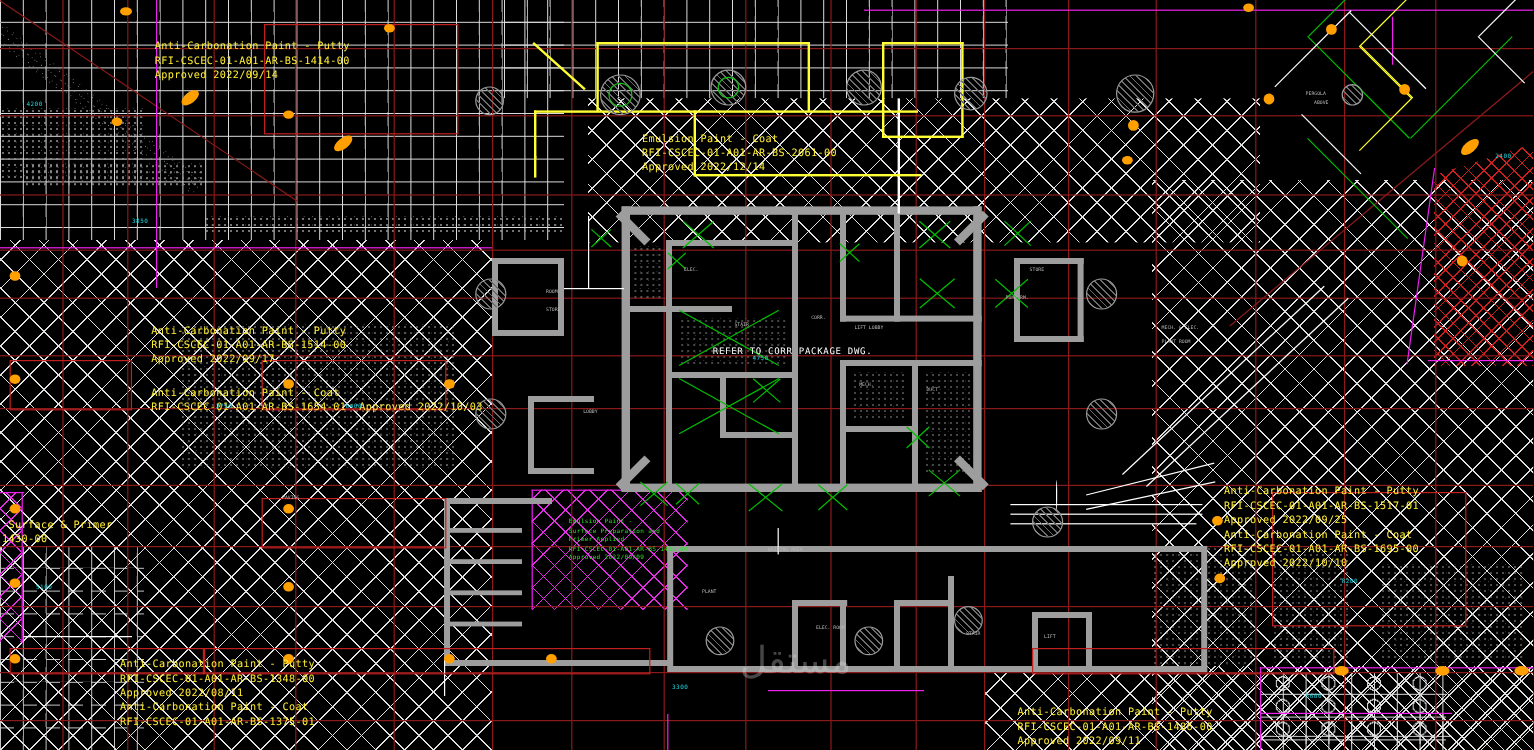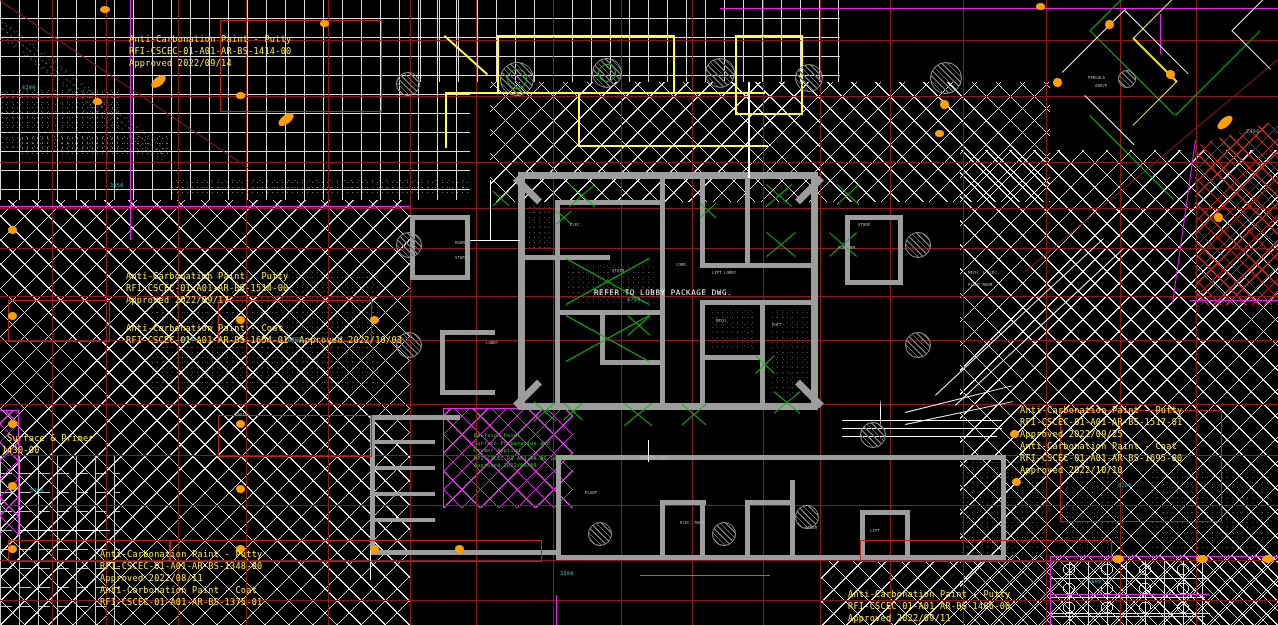--- a/index.html
+++ b/index.html
@@ -441,47 +441,51 @@
 
   <div class="note y" style="left:-20px;top:432px;font-size:8.5px;">nt - Surface &amp; Primer
 -BS-1430-00</div>
 
   <div class="note y" style="left:100px;top:548px;font-size:8.5px;">Anti-Carbonation Paint - Putty
 RFI-CSCEC-01-A01-AR-BS-1348-00
 Approved 2022/08/11
 Anti-Carbonation Paint - Coat
 RFI-CSCEC-01-A01-AR-BS-1375-01</div>
 
+  <div class="note y" style="left:535px;top:110px;font-size:8.5px;">Emulsion Paint - Coat
+RFI-CSCEC-01-A01-AR-BS-2061-00
+Approved 2022/12/14</div>
 
   <div class="note y" style="left:1020px;top:404px;font-size:8.5px;">Anti-Carbonation Paint - Putty
 RFI-CSCEC-01-A01-AR-BS-1517-01
 Approved 2022/09/25
 Anti-Carbonation Paint - Coat
 RFI-CSCEC-01-A01-AR-BS-1695-00
 Approved 2022/10/10</div>
 
   <div class="note y" style="left:848px;top:588px;font-size:8.5px;">Anti-Carbonation Paint - Putty
 RFI-CSCEC-01-A01-AR-BS-1486-00
 Approved 2022/09/11</div>
 
   <div class="note g" style="left:474px;top:432px;font-size:5px;line-height:1.5;">Emulsion Paint -
 Surface Preparation and
 Primer Applied
 RFI-CSCEC-01-A01-AR-BS-1431-00
 Approved 2022/09/09</div>
 
-  <div class="ctrtxt" style="left:594px;top:288px;">REFER TO LOBBY PACKAGE DWG.</div>
+  <div class="ctrtxt" style="left:594px;top:288px;">REFER TO CORR PACKAGE DWG.</div>
 
   <div class="cdim" style="left:22px;top:84px;">4200</div>
   <div class="cdim" style="left:110px;top:182px;">3850</div>
   <div class="cdim" style="left:30px;top:487px;">5100</div>
   <div class="cdim" style="left:180px;top:336px;">2750</div>
   <div class="cdim" style="left:288px;top:336px;">6400</div>
   <div class="cdim" style="left:560px;top:570px;">3300</div>
   <div class="cdim" style="left:627px;top:296px;">4750</div>
   <div class="cdim" style="left:1118px;top:482px;">8200</div>
   <div class="cdim" style="left:1246px;top:128px;">2400</div>
   <div class="cdim" style="left:1088px;top:578px;">5600</div>
 
   <div id="wm">
+    <div class="ar">مستقل</div>
   </div>
 
 </div>
 
 </body></html>

